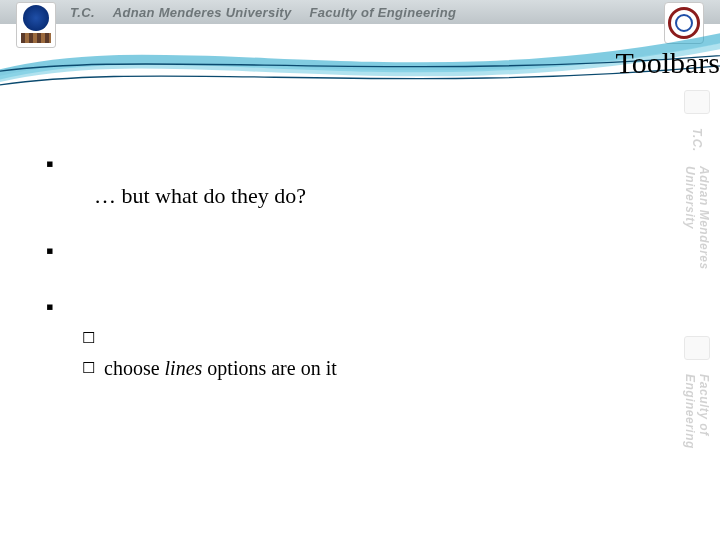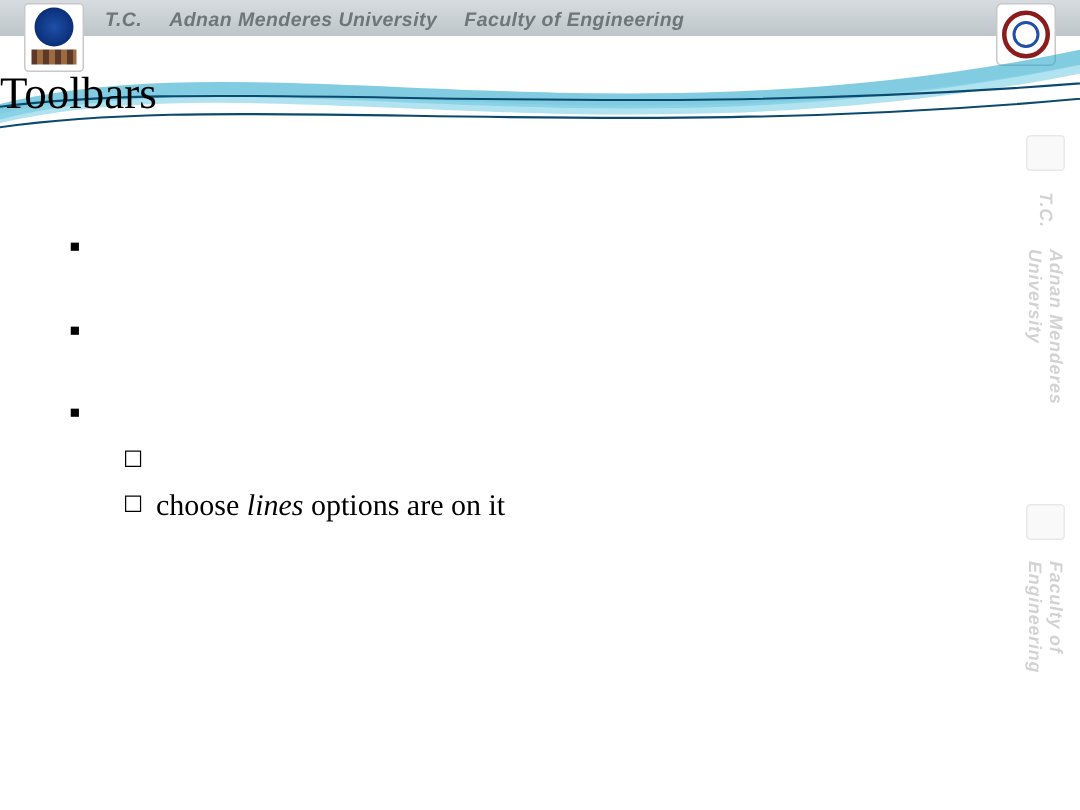--- a/index.html
+++ b/index.html
@@ -10,21 +10,21 @@
   .header-text{margin-left:70px;font-family:"Trebuchet MS",Arial,sans-serif;font-style:italic;font-weight:bold;color:#6e7679;font-size:13px;letter-spacing:.3px;display:flex;gap:18px}
   .logo-left{position:absolute;top:2px;left:16px;width:38px;height:44px;border:1px solid #c8c8c8;border-radius:3px;background:#fff;display:flex;flex-direction:column;align-items:center;justify-content:flex-start;overflow:hidden}
   .logo-left .crest{width:26px;height:26px;border-radius:50%;background:radial-gradient(circle at 50% 50%,#1f4fa8 0%,#0a2f78 70%);margin-top:2px}
   .logo-left .books{width:30px;height:10px;background:repeating-linear-gradient(90deg,#5b3a2a 0 4px,#9c6b3f 4px 8px);margin-top:2px}
   .logo-right{position:absolute;top:2px;right:16px;width:38px;height:40px;border:1px solid #c8c8c8;border-radius:4px;background:#fff;display:flex;align-items:center;justify-content:center}
   .logo-right .gear{width:26px;height:26px;border-radius:50%;border:3px solid #8b1c1c;position:relative;background:#fff}
   .logo-right .gear::before{content:"";position:absolute;inset:4px;border:2px solid #1f4fa8;border-radius:50%}
   
   .swoosh{position:absolute;left:-20px;right:-20px;top:14px;height:90px;pointer-events:none}
   
-  .title{position:absolute;top:46px;left:0;right:0;text-align:left;font-size:30px;font-family:"Times New Roman",serif}
+  .title{position:absolute;top:46px;left:0;right:0;text-align:right;font-size:30px;font-family:"Times New Roman",serif}
   
   .content{position:absolute;top:150px;left:46px;right:60px;font-size:22px;line-height:1.25}
   .l1{display:flex;margin-bottom:4px}
   .l1 .mk{width:20px;flex:none}
   .l1-gap{margin-top:28px}
   .indent{margin-left:48px;margin-bottom:4px}
   .l2{display:flex;margin-left:36px;margin-top:6px;font-size:20px}
   .l2 .mk{width:22px;flex:none;font-size:15px;line-height:24px}
   .italic{font-style:italic}
   
@@ -59,20 +59,21 @@
       <path d="M0,74 C170,44 410,84 760,50" stroke="#0b4a6f" stroke-width="1.4" fill="none"></path>
     </svg>
   </div>
 
   <div class="title">Toolbars</div>
 
   <div class="content">
     <div class="l1">
       <span class="mk">▪</span>
     </div>
+    <div class="indent">… but what do they do?</div>
 
     <div class="l1 l1-gap">
       <span class="mk">▪</span>
     </div>
 
     <div class="l1 l1-gap">
       <span class="mk">▪</span>
     </div>
     <div class="l2">
       <span class="mk">☐</span>

